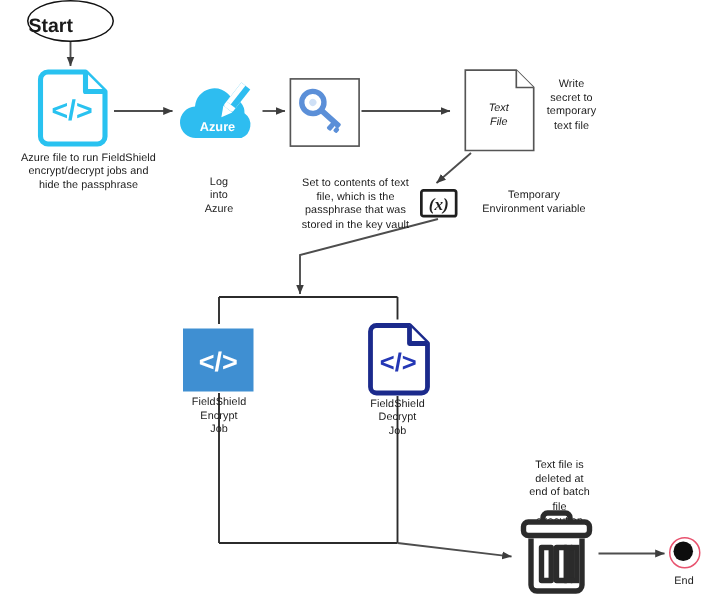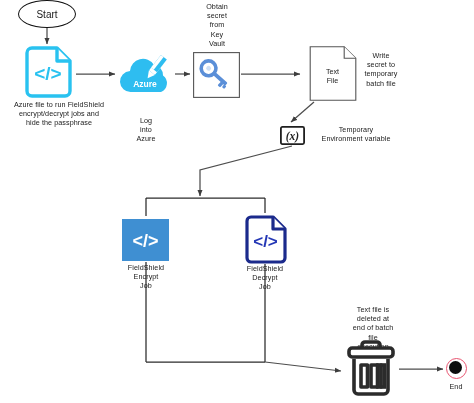--- a/index.html
+++ b/index.html
@@ -37,23 +37,23 @@
     width: 58px;
     height: 28px;
     border: 1.4px solid #111111;
     border-radius: 50%;
     background: #ffffff;
     box-sizing: border-box;
   }
   #start-node .cap {
     position: absolute;
     left: 0; right: 0; top: 8px;
-    text-align: center;
-    font-size: 10px;
+    font-size: 13px;
     color: #1a1a1a;
+    font-weight: bold;
   }
   
   #end-node {
     left: 446px;
     top: 358px;
     width: 21px;
     height: 21px;
     border-radius: 50%;
     border: 1.6px solid #e8536f;
     background: #ffffff;
@@ -65,21 +65,21 @@
     top: 2.3px;
     width: 13px;
     height: 13px;
     border-radius: 50%;
     background: #0d0d0d;
   }
   
   #batch-file-node { left: 22px; top: 47px; width: 53px; height: 50px; }
   #keyvault-node { left: 193px; top: 52px; width: 47px; height: 46px; }
   #azure-node { left: 118px; top: 50px; width: 56px; height: 48px; }
-  #textfile-node { left: 303px; top: 46px; width: 60px; height: 55px; }
+  #textfile-node { left: 303px; top: 46px; width: 60px; height: 55px; font-style: italic; }
   #envvar-node { left: 280px; top: 126px; width: 25px; height: 19px; }
   #encrypt-node { left: 122px; top: 219px; width: 47px; height: 42px; }
   #decrypt-node { left: 243px; top: 216px; width: 45px; height: 47px; }
   #trash-node { left: 345px; top: 340px; width: 52px; height: 56px; }
   svg.icon { display: block; width: 100%; height: 100%; overflow: visible; }
   #wires { position: absolute; left: 0; top: 0; width: 474px; height: 403px; }
 </style>
 </head>
 <body>
 
@@ -144,25 +144,20 @@
         <rect x="34.5" y="4.5" width="3.4" height="16" fill="#ffffff"></rect>
         <path d="M34.5,24 L38.25,31 L42,24 z" fill="#ffffff"></path>
       </g>
       <text x="27" y="37" font-family="'Liberation Sans', sans-serif" font-size="8.5" font-weight="bold" fill="#ffffff" text-anchor="middle">Azure</text>
     </svg>
   </div>
   <div class="lbl" style="left:114px; top:116px; width:64px;">Log
 into
 Azure</div>
 
-  <div class="lbl" style="left:194px; top:2px; width:46px;">Obtain
-secret
-from
-Key
-Vault</div>
   <div class="node" id="keyvault-node">
     <svg class="icon" viewBox="0 0 47 46">
       <rect x="0.6" y="0.6" width="45.8" height="44.8" fill="#ffffff" stroke="#555555" stroke-width="1.1"></rect>
       <g transform="rotate(42 23 23)">
         <circle cx="13" cy="23" r="7.4" fill="none" stroke="#5b8fd8" stroke-width="3.6"></circle>
         <circle cx="13" cy="23" r="2.4" fill="#cfe0f6"></circle>
         <rect x="19" y="21.2" width="18" height="3.8" rx="1" fill="#5b8fd8"></rect>
         <rect x="31" y="24.4" width="3.4" height="5.2" rx="1" fill="#5b8fd8"></rect>
         <rect x="35.4" y="24.4" width="3" height="3.6" rx="1" fill="#5b8fd8"></rect>
       </g>
@@ -173,22 +168,26 @@
     <svg class="icon" viewBox="0 0 47 55">
       <path d="M0.7,0.7 h34 l11.6,11.6 v42 h-45.6 z" fill="#ffffff" stroke="#555555" stroke-width="1.1"></path>
       <path d="M34.7,0.7 v11.6 h11.6" fill="#ffffff" stroke="#555555" stroke-width="1.1"></path>
       <text x="23" y="28" font-family="'Liberation Sans', sans-serif" font-size="7.2" fill="#1a1a1a" text-anchor="middle">Text</text>
       <text x="23" y="37" font-family="'Liberation Sans', sans-serif" font-size="7.2" fill="#1a1a1a" text-anchor="middle">File</text>
     </svg>
   </div>
   <div class="lbl" style="left:352px; top:51px; width:58px;">Write
 secret to
 temporary
-batch file</div>
-
+text file</div>
+
+  <div class="lbl" style="left:192px; top:117px; width:90px;">Set to contents of text
+file, which is the
+passphrase that was
+stored in the key vault</div>
   <div class="node" id="envvar-node">
     <svg class="icon" viewBox="0 0 25 19">
       <rect x="0.9" y="0.9" width="23.2" height="17.2" rx="1.5" fill="#ffffff" stroke="#1f1f1f" stroke-width="1.8"></rect>
       <text x="12.5" y="14" font-family="'Liberation Serif', serif" font-size="11.5" font-weight="bold" font-style="italic" fill="#1f1f1f" text-anchor="middle">(x)</text>
     </svg>
   </div>
   <div class="lbl" style="left:308px; top:125px; width:96px;">Temporary
 Environment variable</div>
 
   <div class="node" id="encrypt-node">

